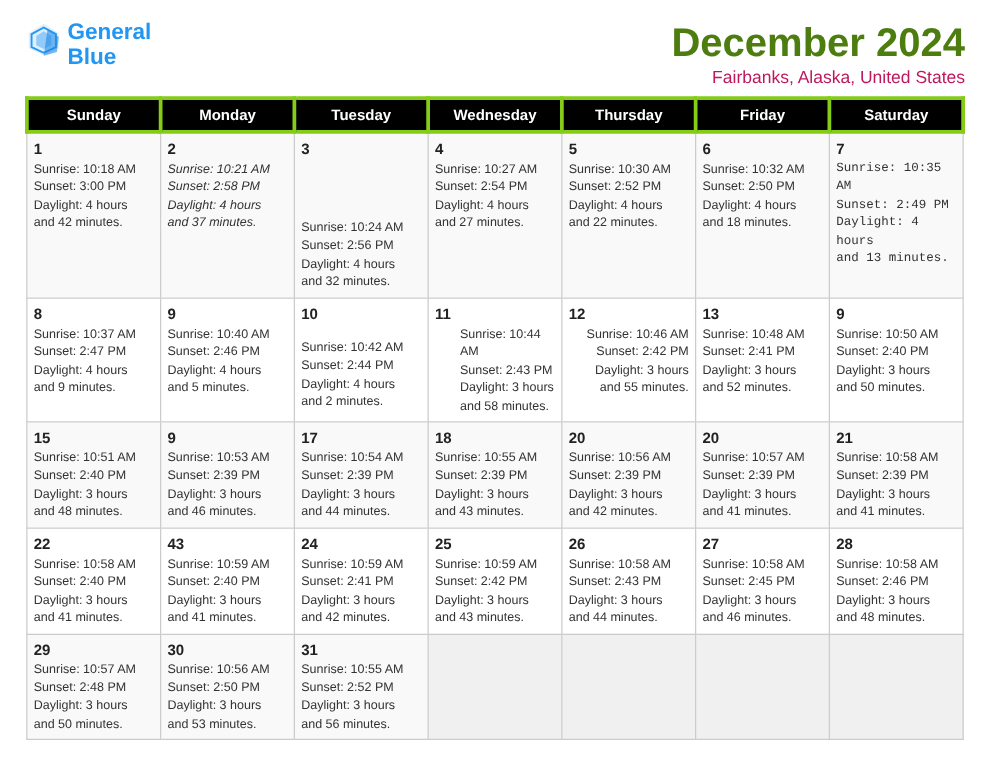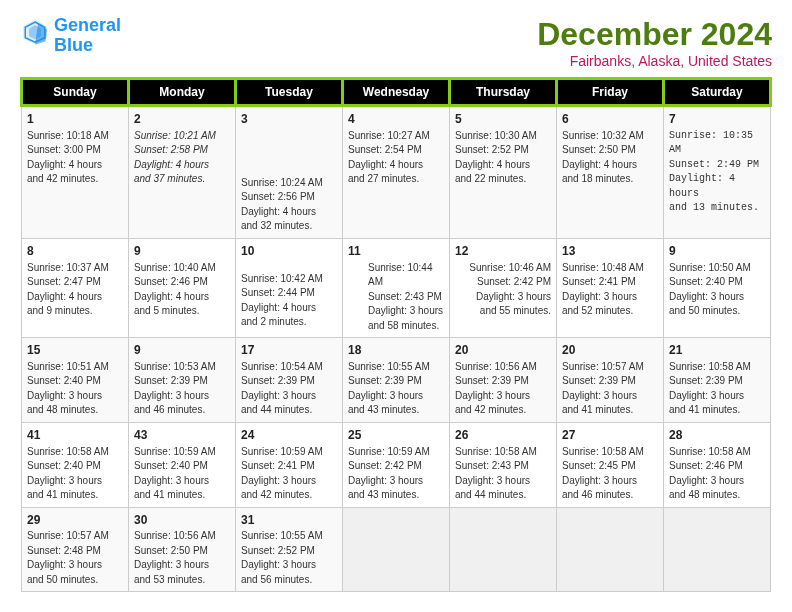--- a/index.html
+++ b/index.html
@@ -275,21 +275,21 @@
           <td>
             <span class="day-num">21</span>
             <div class="day-info" style="white-space: pre-line;">Sunrise: 10:58 AM
 Sunset: 2:39 PM
 Daylight: 3 hours
 and 41 minutes.</div>
           </td>
         </tr>
         <tr>
           <td>
-            <span class="day-num">41</span>
+            <span class="day-num">22</span>
             <div class="day-info" style="white-space: pre-line;">Sunrise: 10:58 AM
 Sunset: 2:40 PM
 Daylight: 3 hours
 and 41 minutes.</div>
           </td>
           <td>
             <span class="day-num">43</span>
             <div class="day-info" style="white-space: pre-line;">Sunrise: 10:59 AM
 Sunset: 2:40 PM
 Daylight: 3 hours

